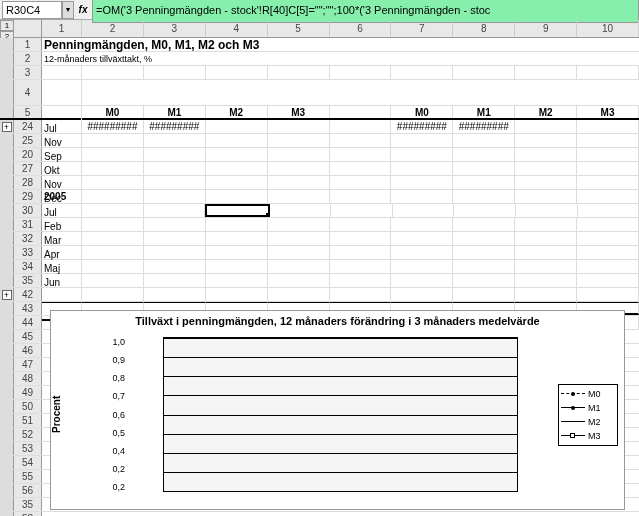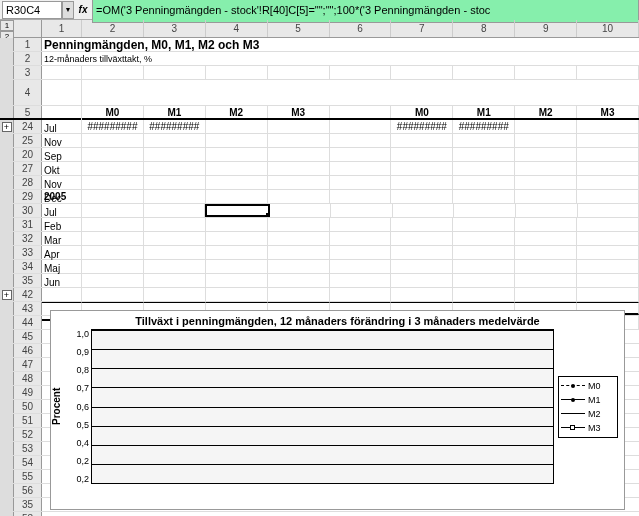--- a/index.html
+++ b/index.html
@@ -21,22 +21,22 @@
 .cell.c { justify-content: center; }
 .bold { font-weight: bold; }
 .firstcell { flex: 0 0 40px; border-right: 1px solid #ddd; padding: 8px 2px; font-size: 10px; display: flex; align-items: center; }
 .title1 { flex: 1; font-weight: bold; font-size: 12px; padding-left: 2px; display: flex; align-items: center; }
 .sub { flex: 1; font-size: 9px; padding-left: 2px; display: flex; align-items: center; }
 .hdrspan { flex: 4; text-align: center; font-size: 10px; font-weight: bold; display: flex; align-items: center; justify-content: center; }
 .sel { border: 2px solid #000 !important; position: relative; }
 .sel::after { content:""; position:absolute; right:-3px; bottom:-3px; width:5px; height:5px; background:#000; }
 .dblunder .cell, .dblunder .firstcell { border-top: 1px solid #000; border-bottom: 2px solid #000; }
 .chartcontainer { position: absolute; left: 50px; top: 310px; width: 575px; height: 200px; border: 1px solid #999; background: #fff; }
-.charttitle { text-align: center; font-weight: bold; font-size: 11px; padding: 4px 20px 2px 20px; }
-.chartbody { display: flex; height: 155px; }
+.charttitle { text-align: center; font-weight: bold; font-size: 11px; padding: 4px 20px 10px 20px; }
+.chartbody { display: flex; height: 155px; gap: 36px; }
 .ylabel { writing-mode: vertical-rl; transform: rotate(180deg); font-size: 10px; font-weight: bold; text-align: center; width: 16px; }
 .yaxis { width: 24px; display: flex; flex-direction: column; justify-content: space-between; font-size: 9px; text-align: right; padding-right: 2px; }
 .plotarea { flex: 1; border: 1px solid #000; position: relative; background: #f5f5f5; margin-right: 4px; }
 .gline { position: absolute; left: 0; right: 0; border-top: 1px solid #000; }
 .legend { width: 60px; border: 1px solid #000; font-size: 9px; padding: 2px; align-self: center; margin-right: 6px; background: #fff; }
 .lgitem { display: flex; align-items: center; height: 14px; }
 .lgmark { width: 24px; border-top: 1px solid #000; margin-right: 3px; position: relative; }
 .lgmark.dash { border-top: 1px dashed #000; }
 .lgmark .sq { position:absolute; left:9px; top:-3px; width:5px; height:5px; border:1px solid #000; background:#fff; }
 .lgmark .dot { position:absolute; left:10px; top:-2px; width:4px; height:4px; background:#000; border-radius:50%; }

